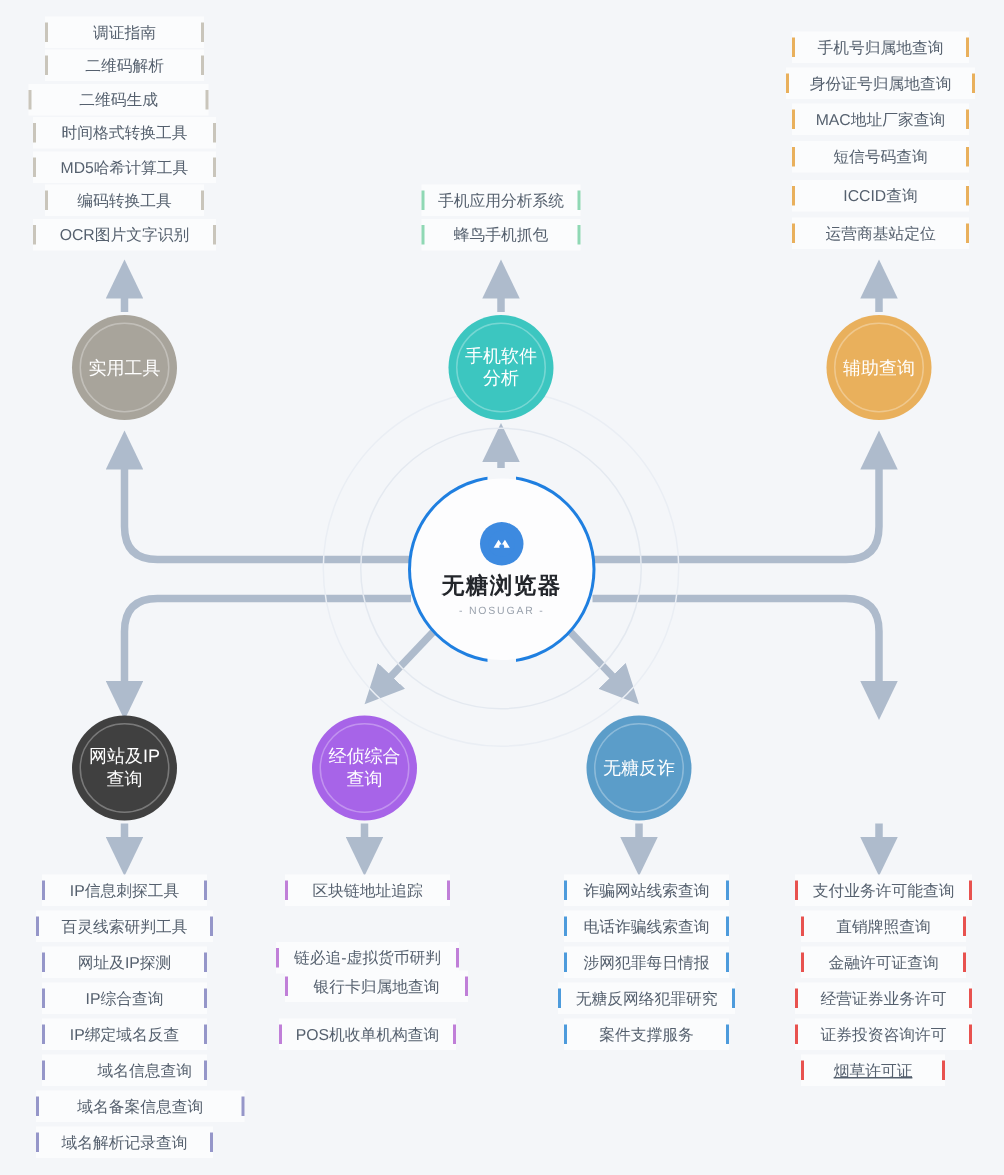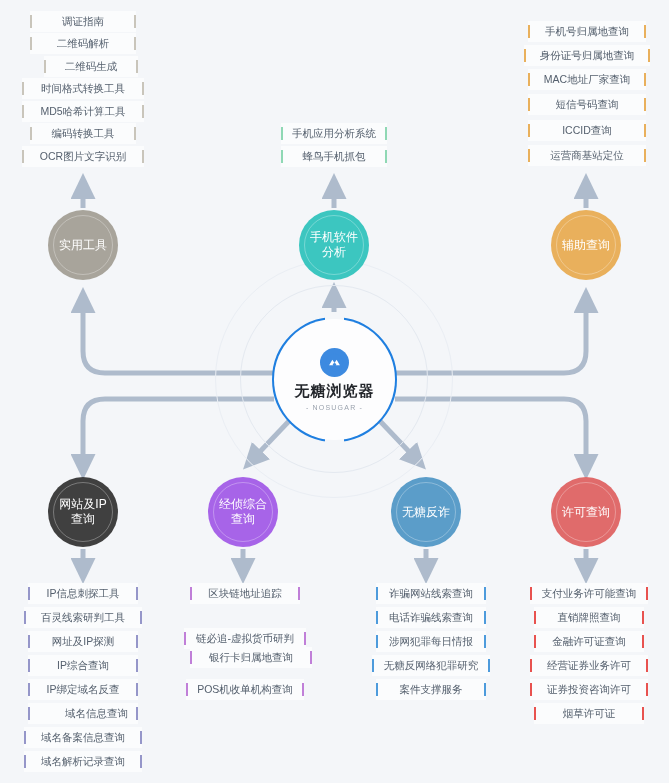--- a/index.html
+++ b/index.html
@@ -172,37 +172,33 @@
   <div class="cat" style="left:208px;top:477px;background:#a764e8;">
     <span class="inner-ring"></span>
     <span class="cat-label">经侦综合查询</span>
   </div>
 
   <div class="cat" style="left:391px;top:477px;background:#5b9dc9;">
     <span class="inner-ring"></span>
     <span class="cat-label">无糖反诈</span>
   </div>
 
-  <div class="cat" style="left:551px;top:477px;background:#e06b6b;">
-    <span class="inner-ring"></span>
-    <span class="cat-label">许可查询</span>
-  </div>
 
   <div id="leaf-layer">
       <div class="leaf" style="left: 30px; top: 11px; width: 106px;">
         <span class="bar l" style="background: rgb(201, 197, 187);"></span>
         <span class="txt">调证指南</span>
         <span class="bar r" style="background: rgb(201, 197, 187);"></span>
       </div>
       <div class="leaf" style="left: 30px; top: 33px; width: 106px;">
         <span class="bar l" style="background: rgb(201, 197, 187);"></span>
         <span class="txt">二维码解析</span>
         <span class="bar r" style="background: rgb(201, 197, 187);"></span>
       </div>
-      <div class="leaf" style="left: 44px; top: 56px; width: 94px; text-align: right;">
+      <div class="leaf" style="left: 19px; top: 56px; width: 120px; text-align: right;">
         <span class="bar l" style="background: rgb(201, 197, 187);"></span>
         <span class="txt">二维码生成</span>
         <span class="bar r" style="background: rgb(201, 197, 187);"></span>
       </div>
       <div class="leaf" style="left: 22px; top: 78px; width: 122px;">
         <span class="bar l" style="background: rgb(201, 197, 187);"></span>
         <span class="txt">时间格式转换工具</span>
         <span class="bar r" style="background: rgb(201, 197, 187);"></span>
       </div>
       <div class="leaf" style="left: 22px; top: 101px; width: 122px;">
@@ -283,21 +279,21 @@
       <div class="leaf" style="left: 28px; top: 679px; width: 110px;">
         <span class="bar l" style="background: rgb(149, 150, 201);"></span>
         <span class="txt">IP绑定域名反查</span>
         <span class="bar r" style="background: rgb(149, 150, 201);"></span>
       </div>
       <div class="leaf" style="left: 28px; top: 703px; width: 110px; justify-content: flex-end;">
         <span class="bar l" style="background: rgb(149, 150, 201);"></span>
         <span class="txt">域名信息查询</span>
         <span class="bar r" style="background: rgb(149, 150, 201);"></span>
       </div>
-      <div class="leaf" style="left: 24px; top: 727px; width: 118px;">
+      <div class="leaf" style="left: 24px; top: 727px; width: 139px;">
         <span class="bar l" style="background: rgb(149, 150, 201);"></span>
         <span class="txt">域名备案信息查询</span>
         <span class="bar r" style="background: rgb(149, 150, 201);"></span>
       </div>
       <div class="leaf" style="left: 24px; top: 751px; width: 118px;">
         <span class="bar l" style="background: rgb(149, 150, 201);"></span>
         <span class="txt">域名解析记录查询</span>
         <span class="bar r" style="background: rgb(149, 150, 201);"></span>
       </div>
       <div class="leaf" style="left: 190px; top: 583px; width: 110px;">
@@ -363,20 +359,20 @@
       <div class="leaf" style="left: 530px; top: 655px; width: 118px;">
         <span class="bar l" style="background: rgb(232, 82, 79);"></span>
         <span class="txt">经营证券业务许可</span>
         <span class="bar r" style="background: rgb(232, 82, 79);"></span>
       </div>
       <div class="leaf" style="left: 530px; top: 679px; width: 118px;">
         <span class="bar l" style="background: rgb(232, 82, 79);"></span>
         <span class="txt">证券投资咨询许可</span>
         <span class="bar r" style="background: rgb(232, 82, 79);"></span>
       </div>
-      <div class="leaf" style="left: 534px; top: 703px; width: 110px;">
+      <div class="leaf" style="left: 534px; top: 703px; width: 96px; text-decoration: underline;">
         <span class="bar l" style="background: rgb(232, 82, 79);"></span>
         <span class="txt">烟草许可证</span>
         <span class="bar r" style="background: rgb(232, 82, 79);"></span>
       </div>
     </div>
 
 </div>
 
 </body></html>

